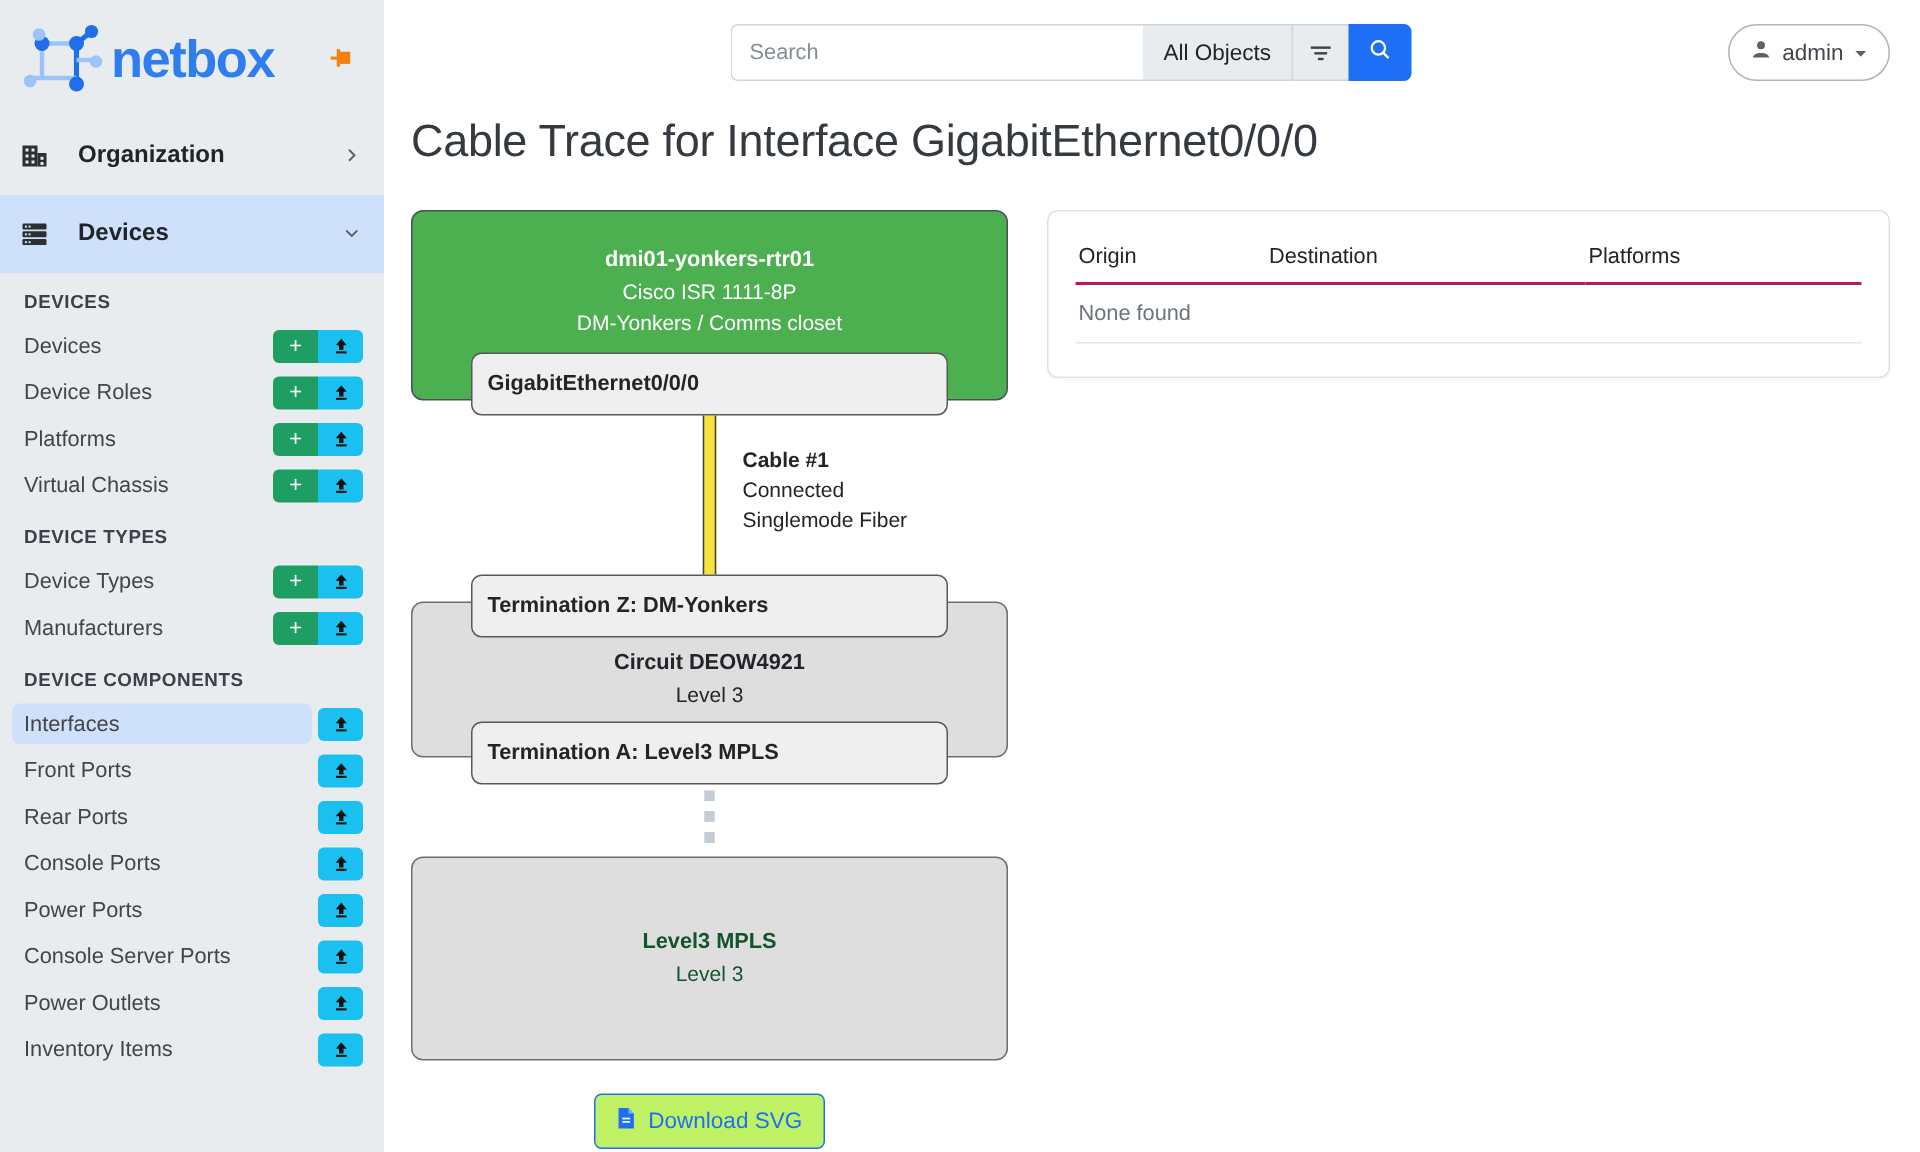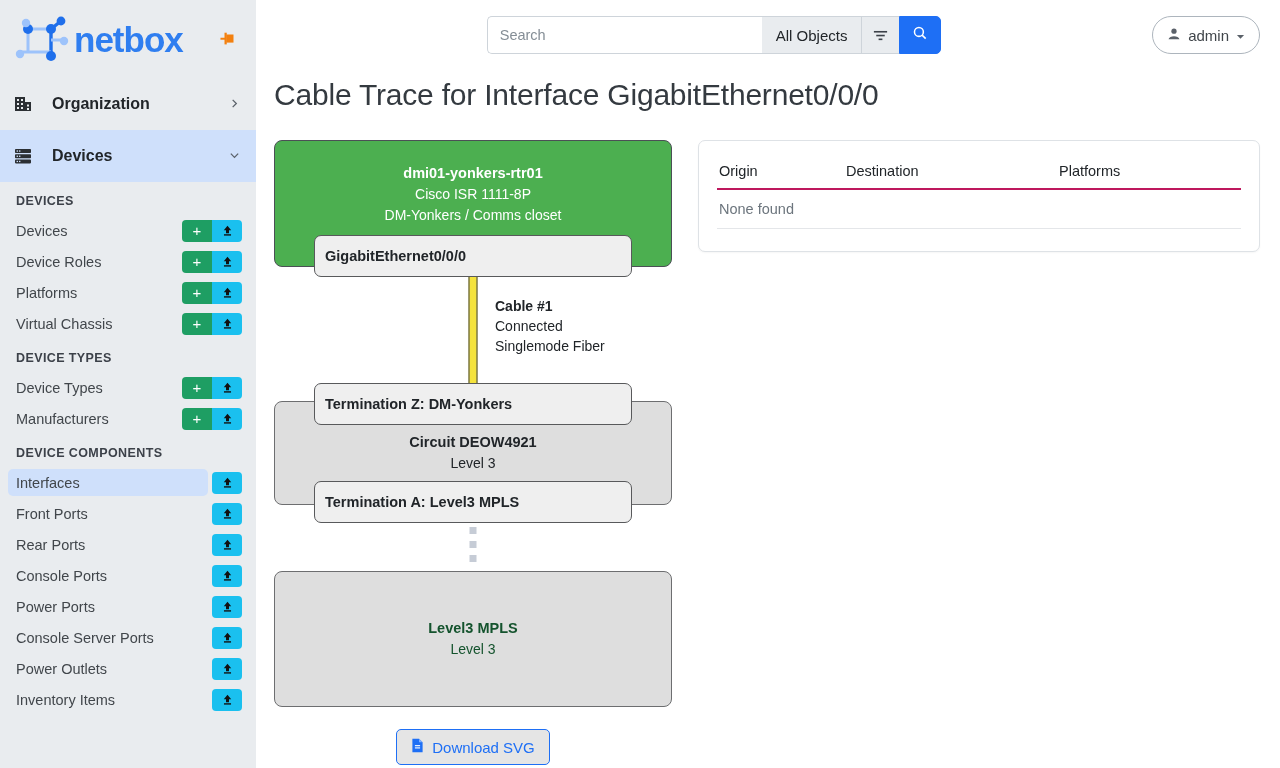--- a/index.html
+++ b/index.html
@@ -182,21 +182,21 @@
     background: #dedede; border: 1px solid #6d6e70; border-radius: 8px;
     text-align: center; color: #14532d; padding: 46px 10px;
   }
   .node-provider .p-name { font-size: 14.5px; font-weight: bold; line-height: 21px; }
   .node-provider .p-sub { font-size: 14px; line-height: 21px; }
 
   .dl-wrap { text-align: center; padding-top: 22px; }
   .dl-btn {
     display: inline-flex; align-items: center; gap: 8px;
     border: 1px solid #1e6ff5; border-radius: 5px;
-    background: #e5e5e5; color: #1e6ff5;
+    background: #bef264; color: #1e6ff5;
     font-size: 15px; padding: 8px 14px; cursor: pointer;
     font-family: "Liberation Sans", sans-serif;
   }
   .trace-done {
     text-align: center; color: #1e8a53;
     font-size: 31px; padding-top: 26px; letter-spacing: -0.2px;
   }
 
   
   .card {

